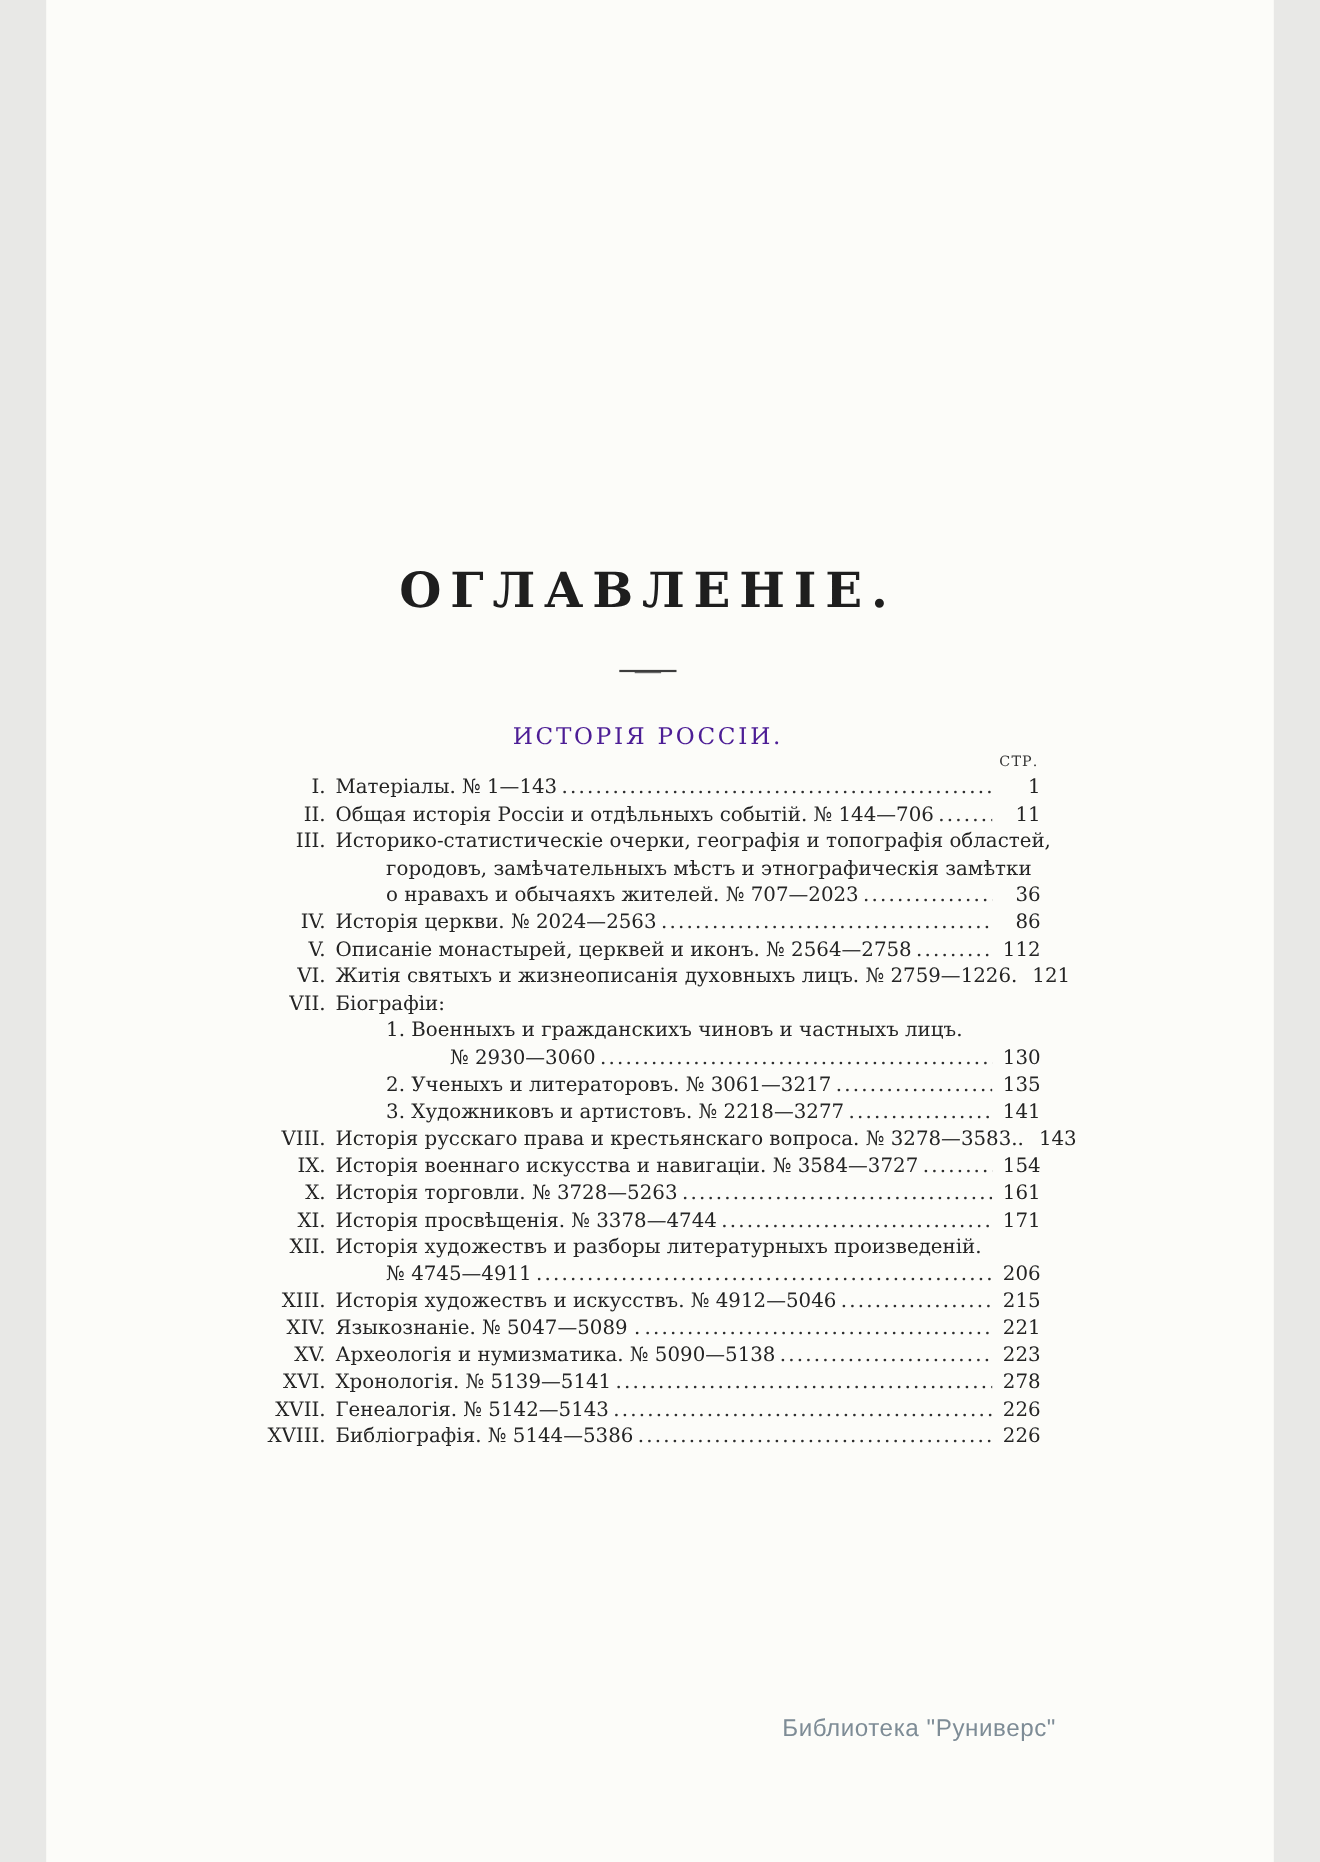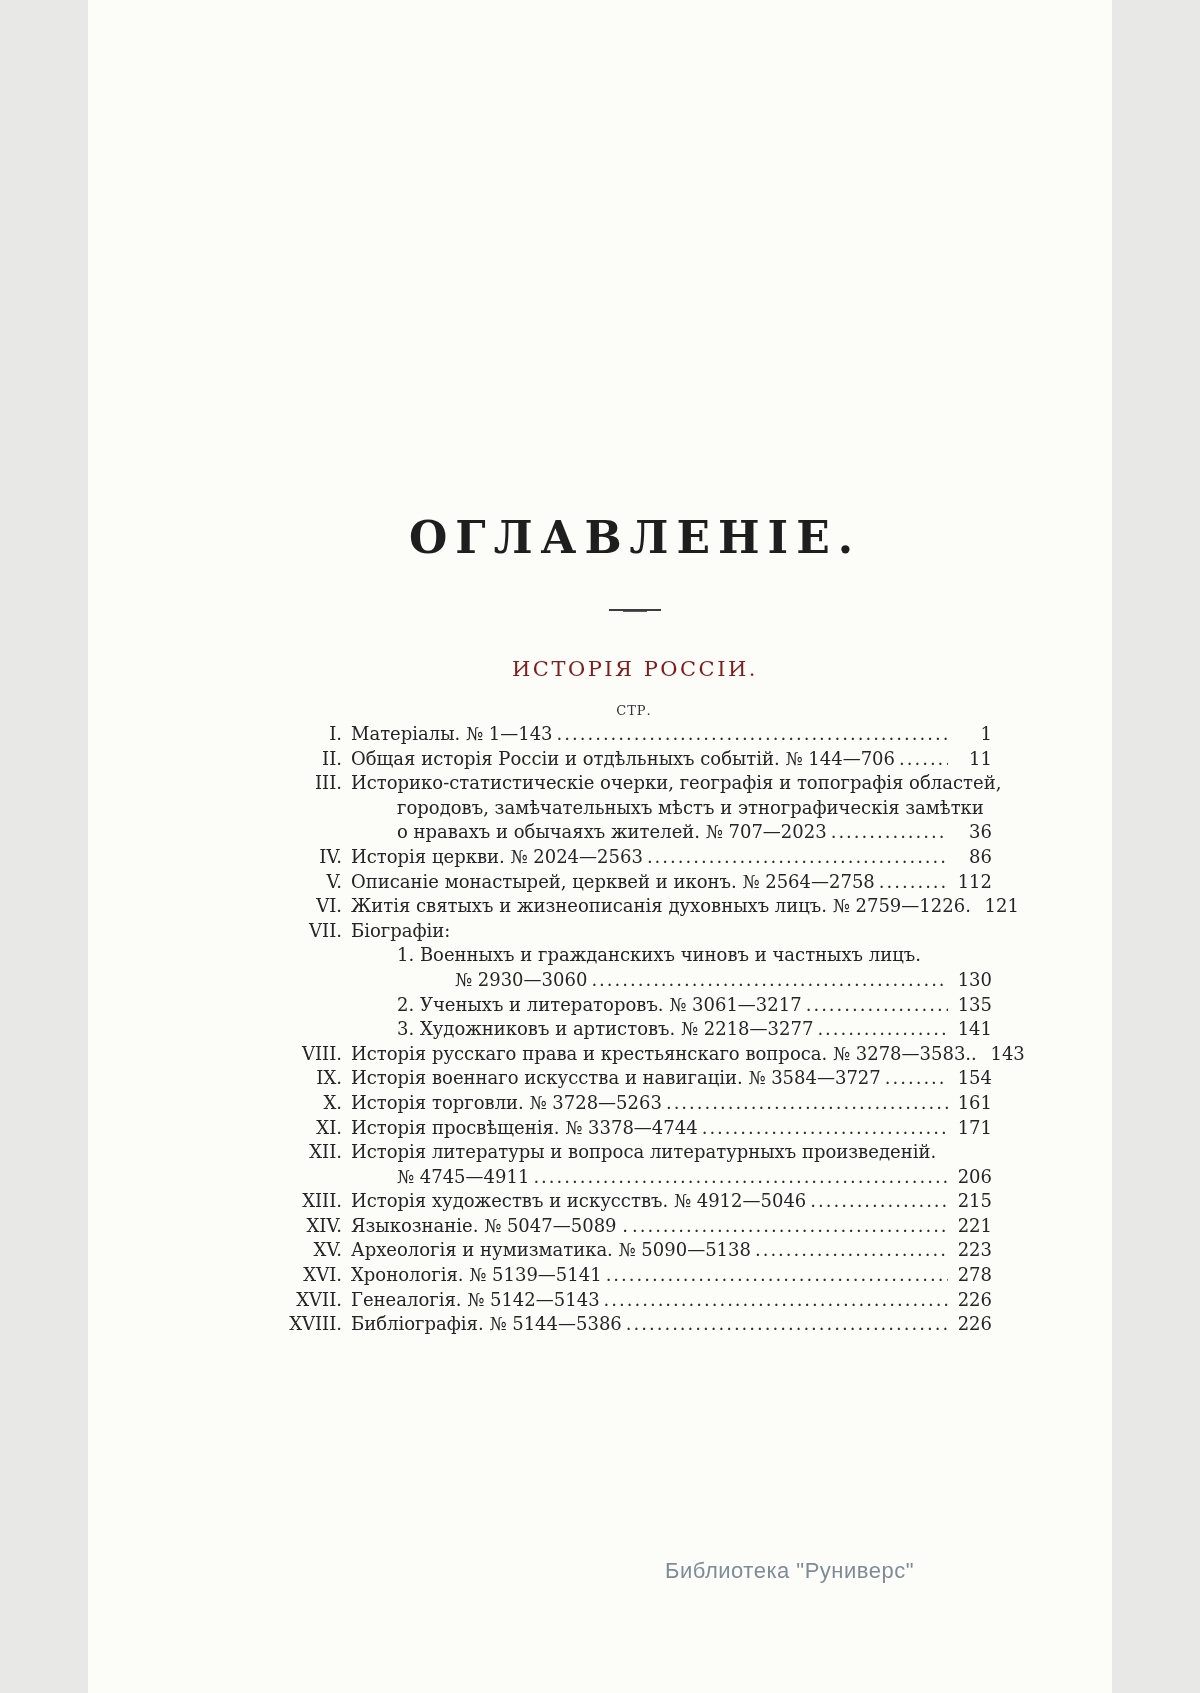--- a/index.html
+++ b/index.html
@@ -2,21 +2,21 @@
 <html><head>
 <meta charset="utf-8">
 <style>
   html, body {
     margin: 0;
     padding: 0;
     background: #e8e8e6;
   }
   .page {
     position: relative;
-    width: 1024px;
+    width: 1116px;
     height: 1693px;
     margin: 0 auto;
     background: #fcfcf9;
     color: #262626;
     font-family: "DejaVu Serif", "Liberation Serif", serif;
     overflow: hidden;
   }
   .content {
     position: absolute;
     left: 190px;
@@ -47,25 +47,25 @@
     width: 24px;
     height: 0;
     border-bottom: 1px solid #5a5a5a;
   }
   .section-title {
     margin: 46px 0 0 0;
     text-align: center;
     font-size: 21px;
     font-weight: normal;
     letter-spacing: 2.5px;
-    color: #7f1d1d;
+    color: #4c1d95;
   }
   .str-label {
-    margin-top: 22px;
-    text-align: center;
+    margin-top: 4px;
+    text-align: right;
     font-size: 13px;
     letter-spacing: 1px;
     color: #333;
     padding-right: 2px;
   }
   .toc {
     margin-top: 4px;
   }
   .row {
     display: flex;
@@ -224,21 +224,21 @@
           <span class="pg">161</span>
         </div>
         <div class="row ind-0">
           <span class="num">XI.</span>
           <span class="text">Исторія просвѣщенія. № 3378—4744</span>
           <span class="leader dotted"></span>
           <span class="pg">171</span>
         </div>
         <div class="row ind-0">
           <span class="num">XII.</span>
-          <span class="text">Исторія литературы и вопроса литературныхъ произведеній.</span>
+          <span class="text">Исторія художествъ и разборы литературныхъ произведеній.</span>
           <span class="leader"></span>
           <span class="pg"></span>
         </div>
         <div class="row ind-1">
           <span class="num"></span>
           <span class="text">№ 4745—4911</span>
           <span class="leader dotted"></span>
           <span class="pg">206</span>
         </div>
         <div class="row ind-0">

